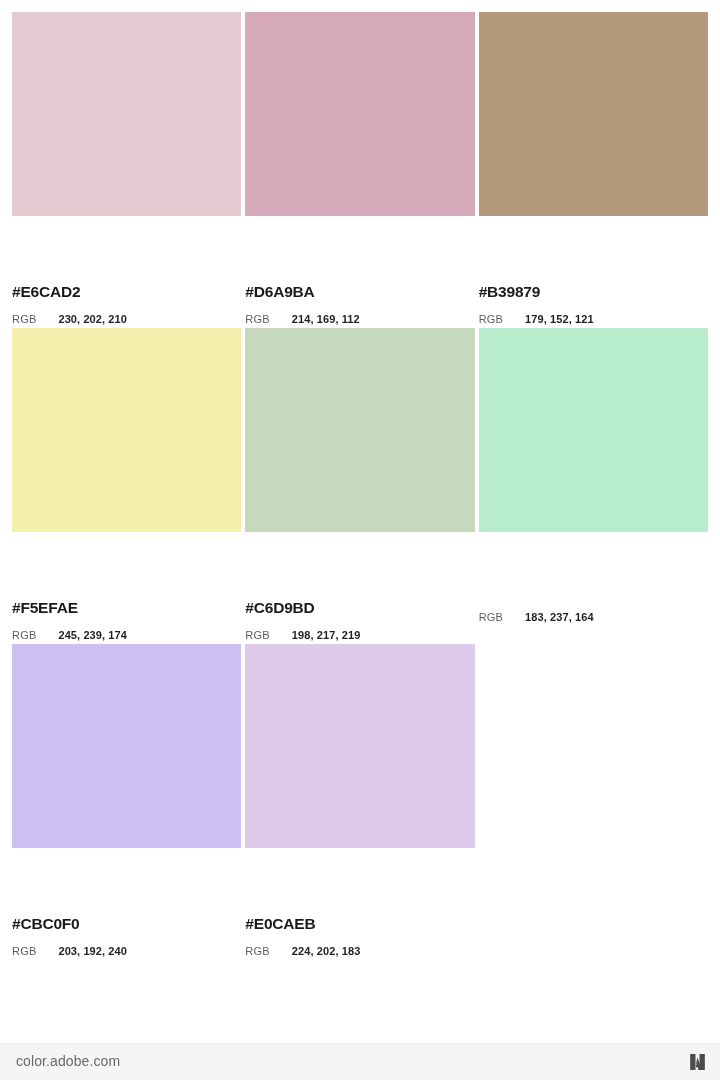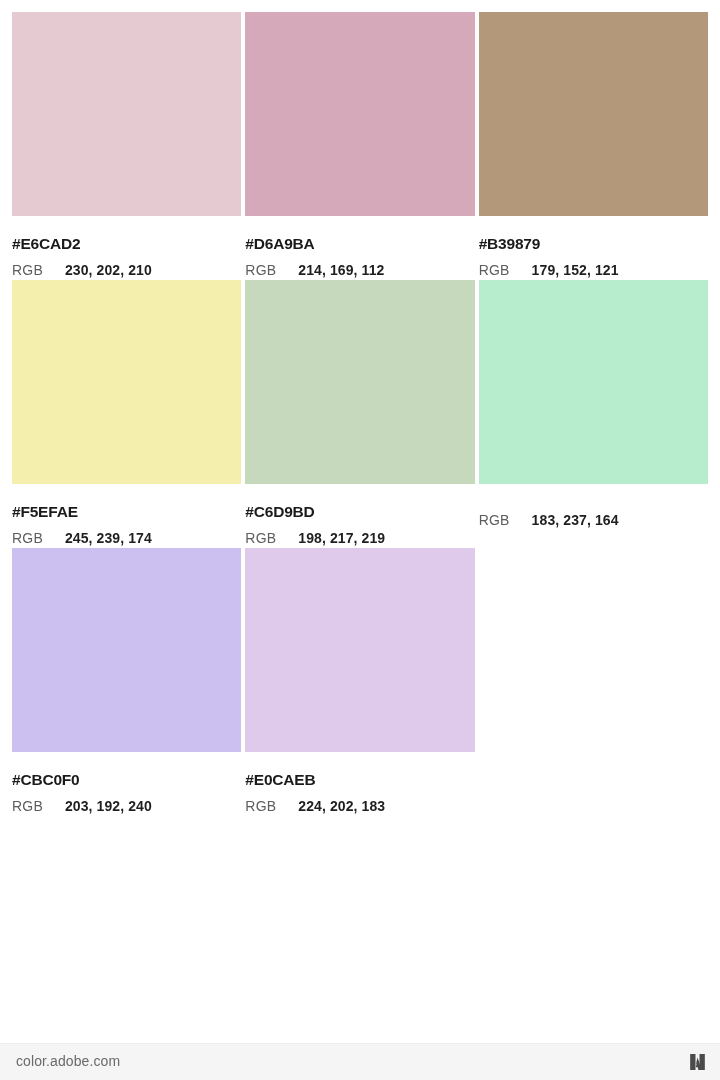--- a/index.html
+++ b/index.html
@@ -48,50 +48,51 @@
     width: 100%;
     height: 204px;
     box-sizing: border-box;
   }
 
   .meta {
     padding-top: 19px;
     padding-bottom: 12px;
     height: 64px;
     box-sizing: border-box;
+    margin-top: 48px;
   }
 
   .hex {
     font-size: 15.5px;
     font-weight: bold;
     letter-spacing: -0.2px;
     color: #1a1a1a;
     line-height: 18px;
     white-space: nowrap;
   }
 
   .rgbline {
     margin-top: 10px;
     line-height: 14px;
     white-space: nowrap;
   }
 
   .rgblabel {
     display: inline-block;
-    font-size: 14px;
+    font-size: 11px;
     font-weight: normal;
     color: #5d5d5d;
     letter-spacing: 0.2px;
     vertical-align: baseline;
   }
 
   .rgbvals {
     display: inline-block;
     margin-left: 22px;
-    font-size: 14px;
+    font-size: 11px;
     font-weight: bold;
     color: #1f1f1f;
     letter-spacing: 0.1px;
     vertical-align: baseline;
   }
 
   
   #footer {
     position: absolute;
     left: 0;

